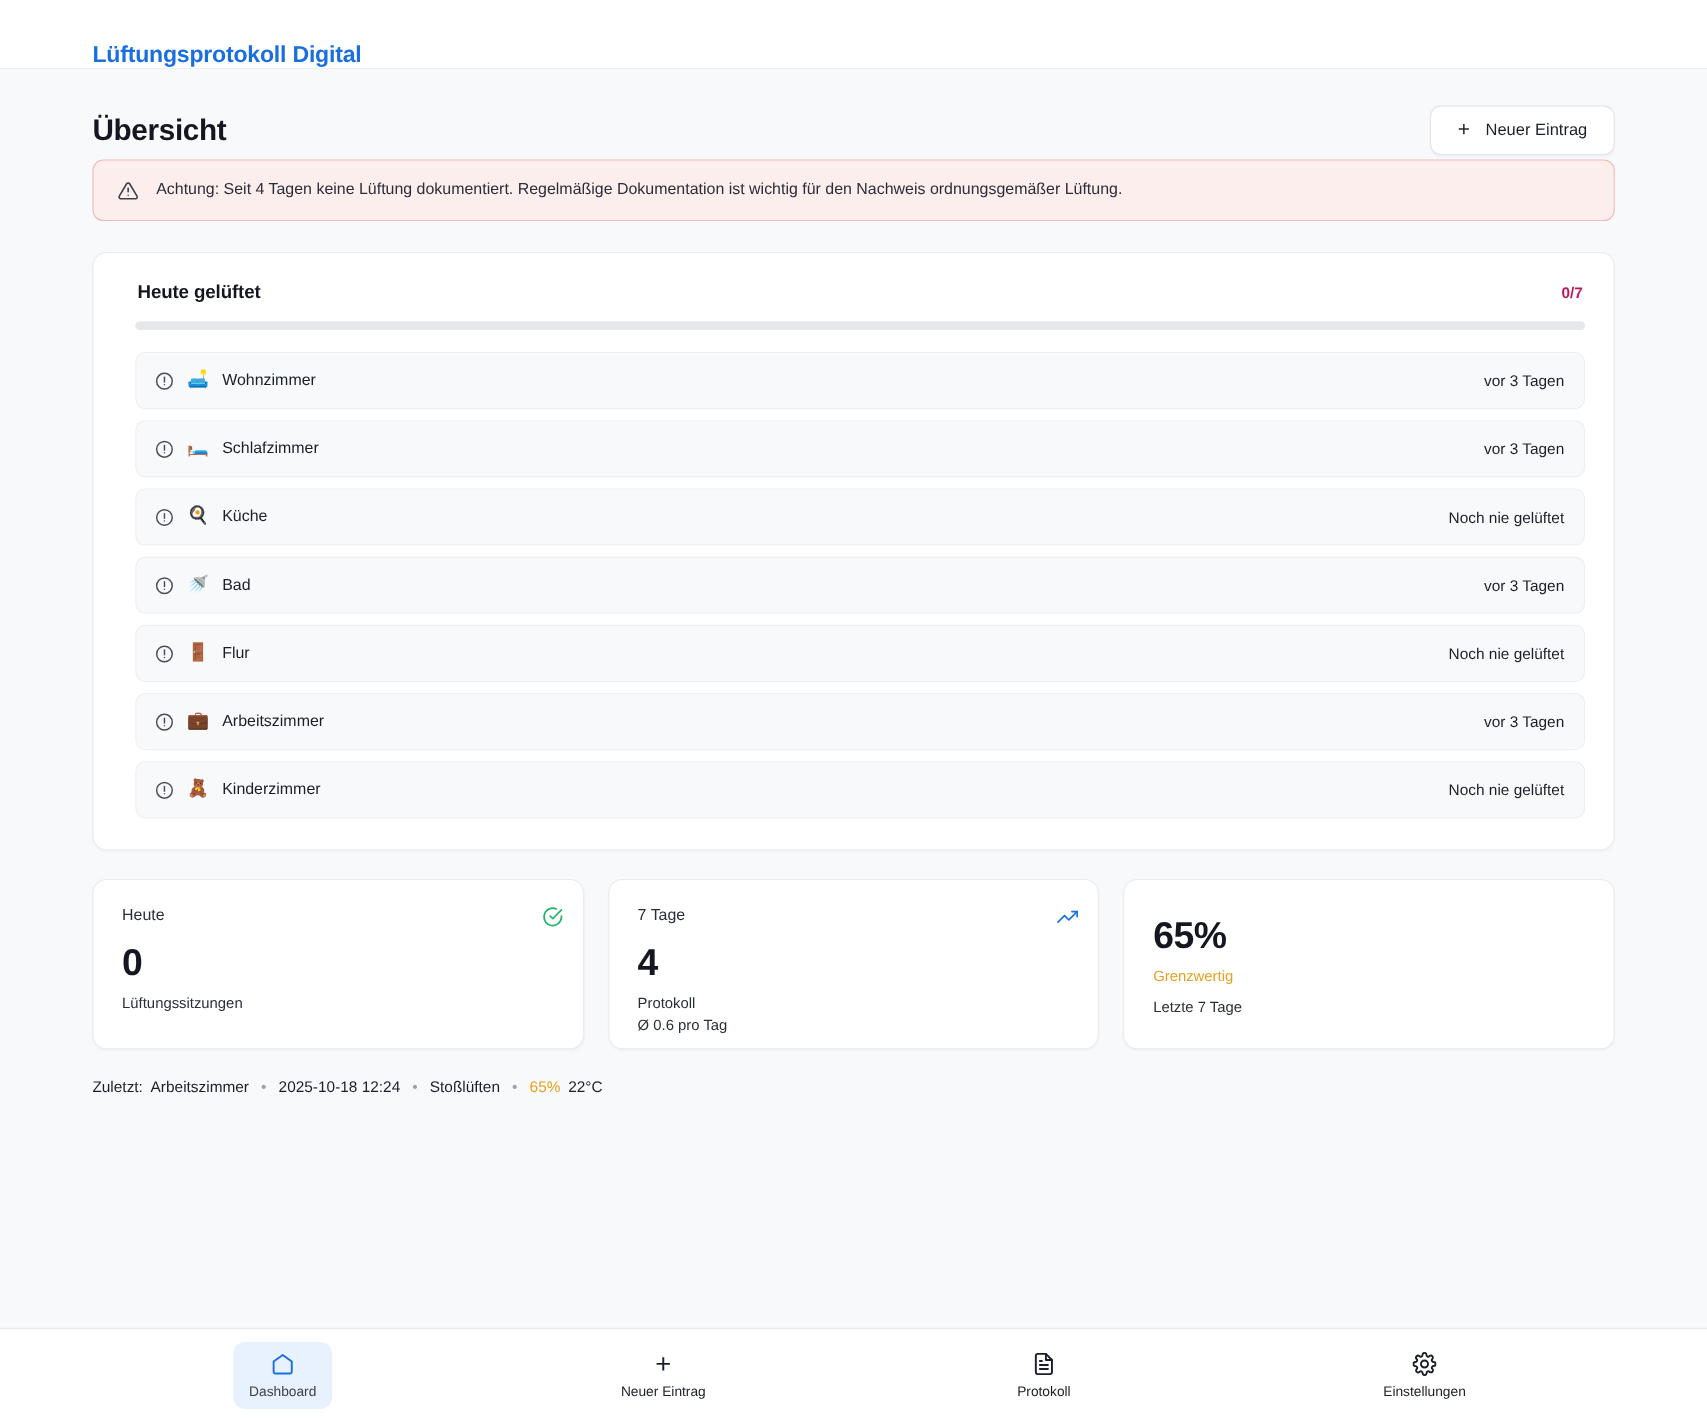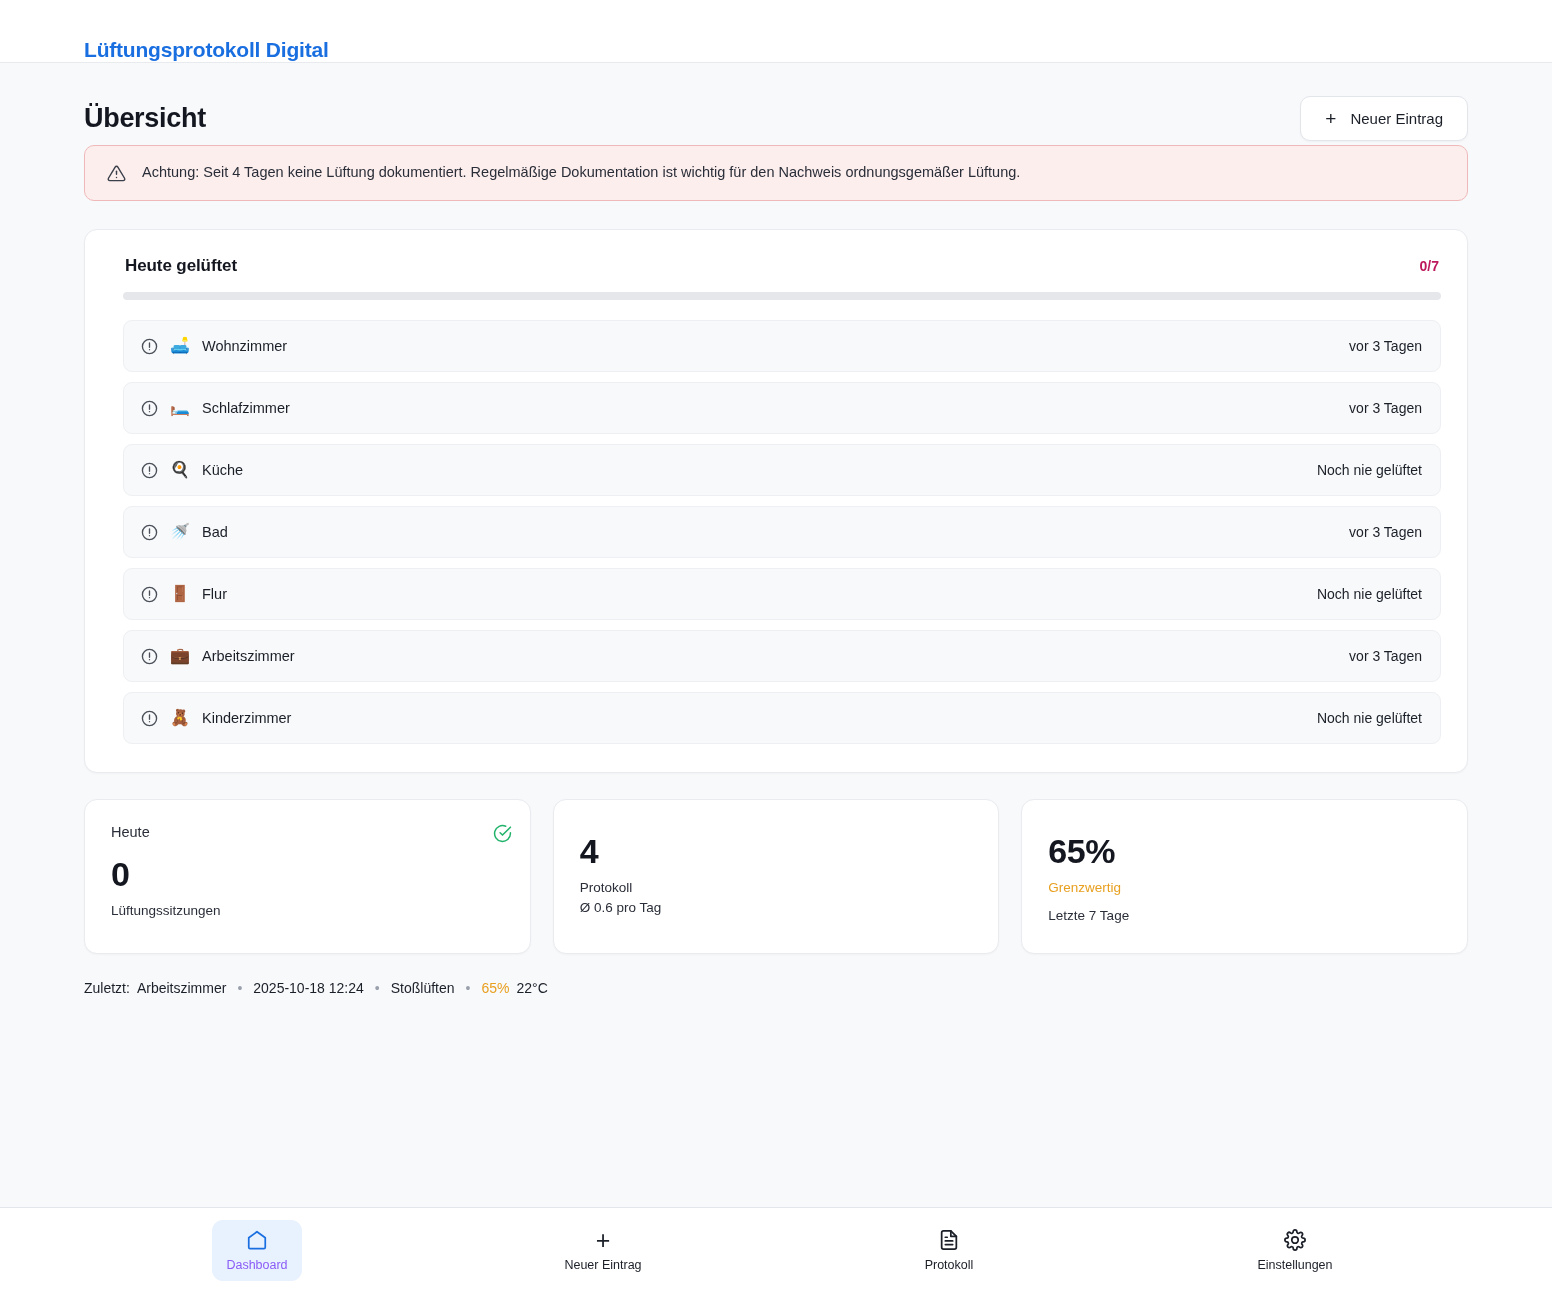--- a/index.html
+++ b/index.html
@@ -264,21 +264,21 @@
     width: 90px;
     margin: 0 auto;
   }
   .nav-item.active {
     background: #e8f1fe;
   }
   .nav-label {
     font-size: 12.5px;
     color: #1b1f28;
   }
-  .nav-item.active .nav-label { color: #8b5cf6; text-align: right; }
+  .nav-item.active .nav-label { color: #404040; text-align: right; }
   .nav-ico { height: 22px; display: flex; align-items: center; justify-content: center; }
   .plus-nav { font-size: 25px; line-height: 22px; color: #1b1f28; font-weight: 400; }
 </style>
 </head>
 <body>
 
 <div class="app">
 
   <div class="topbar">
     <div class="brand">Lüftungsprotokoll Digital</div>
@@ -407,20 +407,27 @@
             <div class="stat-label">Heute</div>
             <span><svg viewBox="0 0 24 24" width="19" height="19" fill="none" stroke="#22b36b" stroke-width="1.9" stroke-linecap="round" stroke-linejoin="round">
                 <path d="M22 11.1V12a10 10 0 1 1-5.93-9.14"></path>
                 <path d="M22 4L12 14.01l-3-3"></path>
               </svg></span>
           </div>
           <div class="stat-value">0</div>
           <div class="stat-sub">Lüftungssitzungen</div>
         </div>
         <div class="stat-card">
+          <div class="stat-head">
+            <div class="stat-label">7 Tage</div>
+            <span><svg viewBox="0 0 24 24" width="19" height="19" fill="none" stroke="#1a6fe0" stroke-width="1.9" stroke-linecap="round" stroke-linejoin="round">
+                <path d="M23 6l-9.5 9.5-5-5L1 18"></path>
+                <path d="M17 6h6v6"></path>
+              </svg></span>
+          </div>
           <div class="stat-value">4</div>
           <div class="stat-sub">Protokoll</div>
           <div class="stat-sub-2">Ø 0.6 pro Tag</div>
         </div>
         <div class="stat-card">
           <div class="stat-value">65%</div>
           <div class="stat-accent">Grenzwertig</div>
           <div class="stat-sub-2" style="margin-top: 8px;">Letzte 7 Tage</div>
         </div>
       </div>

